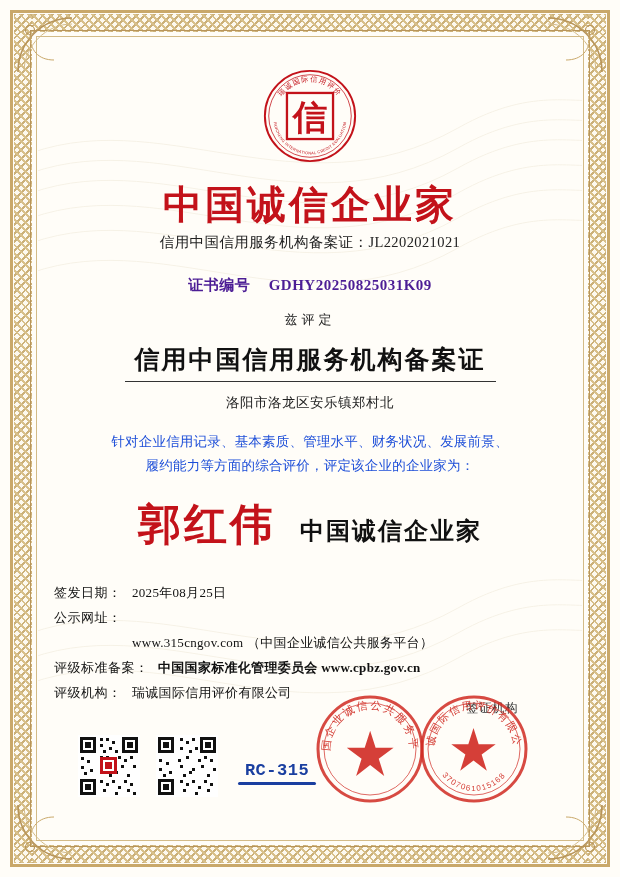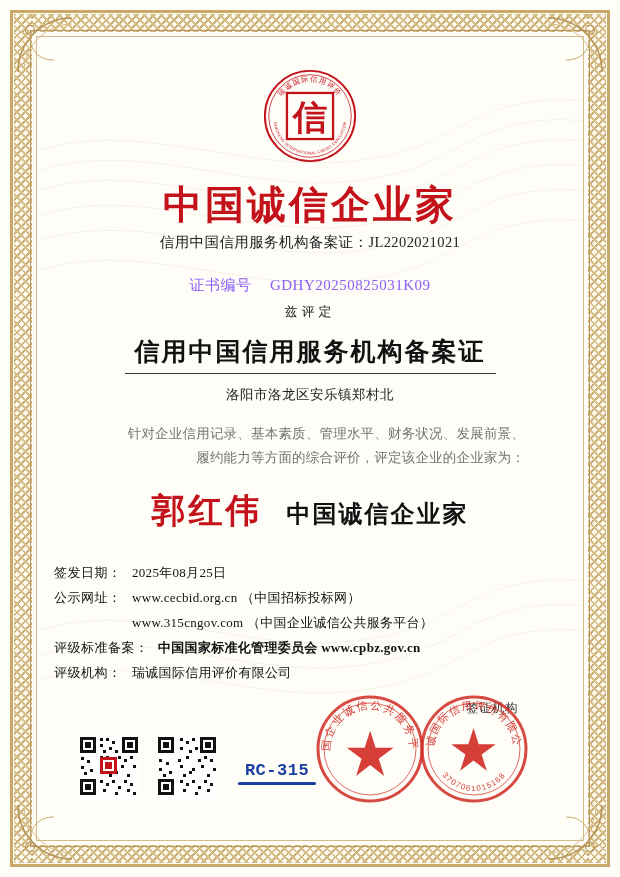--- a/index.html
+++ b/index.html
@@ -101,26 +101,26 @@
   }
   .filing {
     margin-top: 1px;
     font-size: 14.5px;
     color: #222;
     letter-spacing: .4px;
   }
   .cert-no {
     margin-top: 24px;
     font-size: 15px;
-    font-weight: normal;
-    color: #8b5cf6;
+    font-weight: bold;
+    color: #4c1d95;
     letter-spacing: .5px;
   }
   .hereby {
-    margin-top: 8px;
+    margin-top: 16px;
     font-size: 13px;
     color: #222;
     letter-spacing: 4px;
   }
   .company {
     margin: 14px auto 0;
     display: inline-block;
     font-size: 25px;
     font-weight: bold;
     letter-spacing: 2px;
@@ -132,33 +132,33 @@
     margin-top: 12px;
     font-size: 13.5px;
     color: #222;
     letter-spacing: .5px;
   }
   .statement {
     margin: 18px auto 0;
     width: 430px;
     font-size: 13.5px;
     line-height: 24px;
-    color: #737373;
-    text-align: right;
+    color: #1d4ed8;
+    text-align: center;
     letter-spacing: .2px;
   }
   .award-row {
     margin-top: 18px;
     display: flex;
     justify-content: center;
     align-items: baseline;
     gap: 24px;
   }
   .award-name {
-    font-size: 34px;
+    font-size: 43px;
     font-weight: bold;
     color: #c3121a;
     letter-spacing: 3px;
   }
   .award-title {
     font-size: 24px;
     font-weight: bold;
     color: #111;
     letter-spacing: 2px;
   }
@@ -345,21 +345,20 @@
       <div class="award-title">中国诚信企业家</div>
     </div>
 
     <div class="details">
       <div class="detail-row">
         <div class="detail-label">签发日期：</div>
         <div class="detail-value">2025年08月25日</div>
       </div>
       <div class="detail-row">
         <div class="detail-label">公示网址：</div>
-        <div class="detail-value">www.cecbid.org.cn （中国招标投标网）</div>
       </div>
       <div class="detail-sub">www.315cngov.com （中国企业诚信公共服务平台）</div>
       <div class="detail-row">
         <div class="detail-label" style="width:104px">评级标准备案：</div>
         <div class="detail-value bold-link">中国国家标准化管理委员会 www.cpbz.gov.cn</div>
       </div>
       <div class="detail-row">
         <div class="detail-label">评级机构：</div>
         <div class="detail-value">瑞诚国际信用评价有限公司</div>
       </div>

